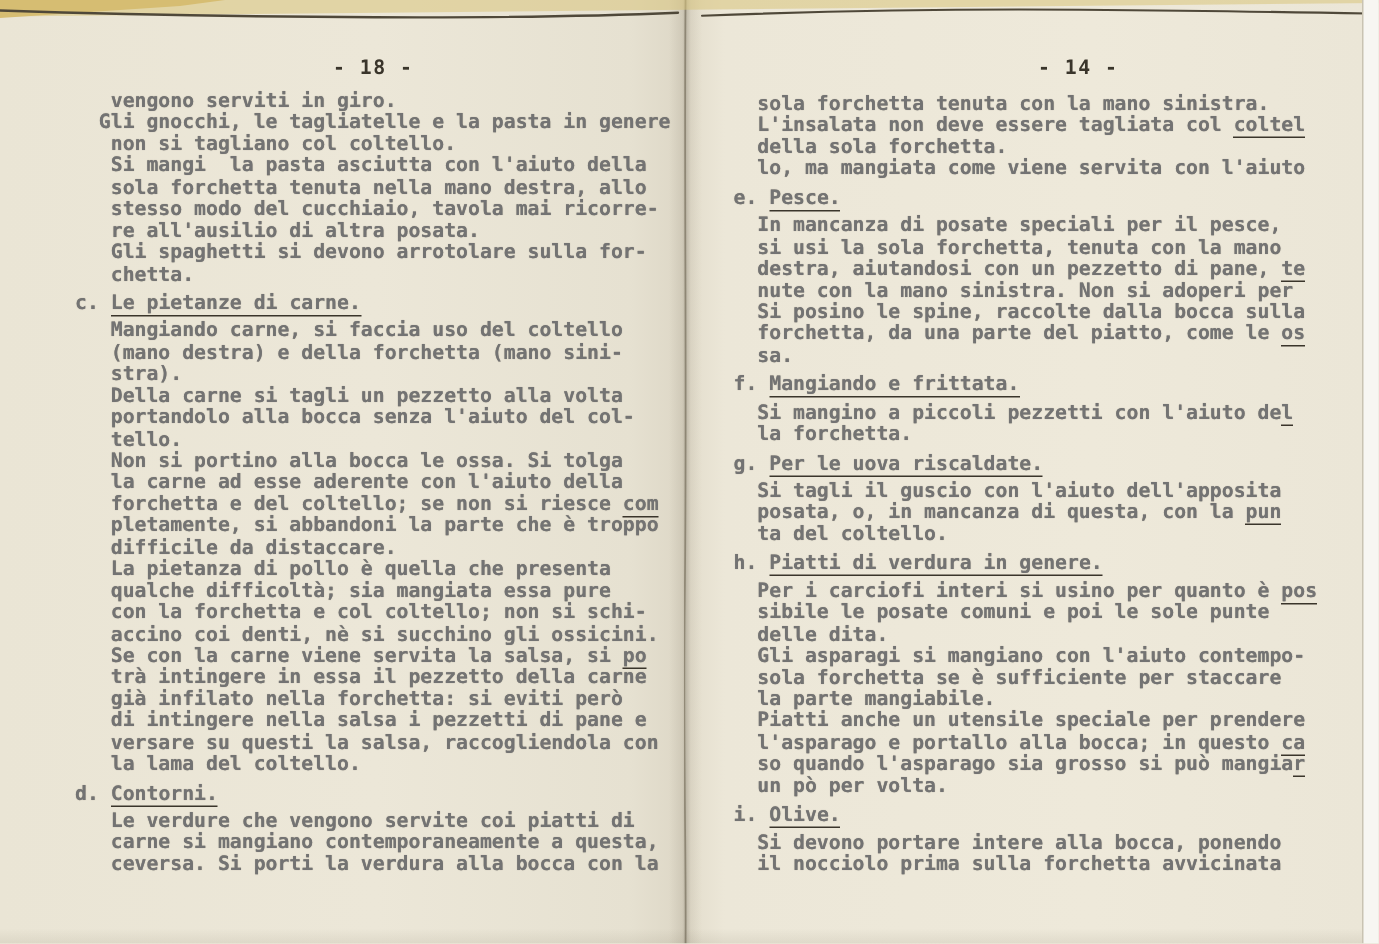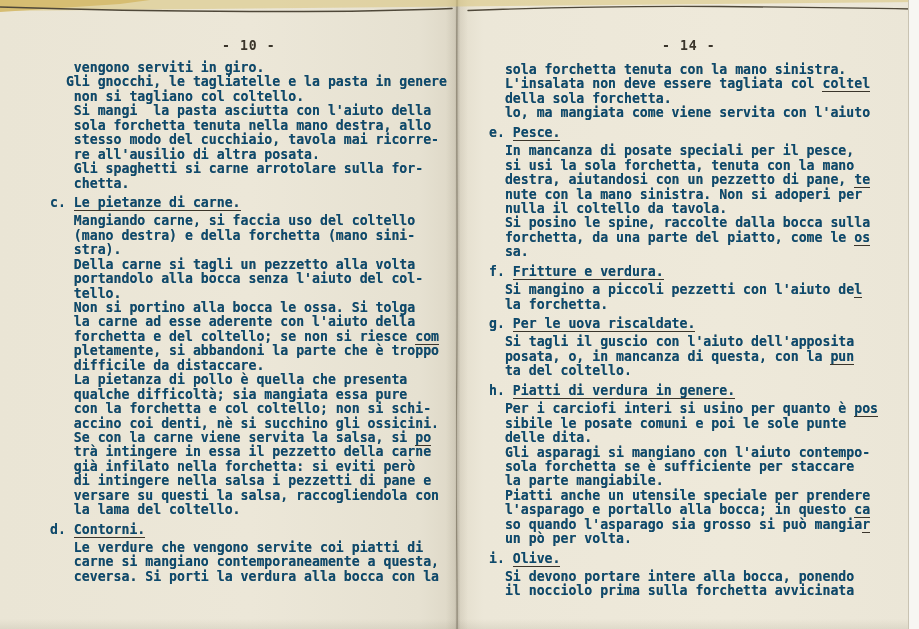--- a/index.html
+++ b/index.html
@@ -37,24 +37,24 @@
     position:absolute;left:0;right:11px;bottom:0;height:10px;
     background:linear-gradient(180deg,rgba(100,92,70,0) 0%,rgba(100,92,70,0.10) 100%);
   }
   
   .pagenum{
     position:absolute;top:38px;
     font-size:13.2px;font-weight:700;color:#3a352b;
     letter-spacing:1px;white-space:pre;
   }
   .pagenum-left{left:222px;}
-  .pagenum-right{left:662px;}
+  .pagenum-right{left:692px;}
   .text-block{
     position:absolute;
-    font-size:13.2px;font-weight:700;color:#0c4a6e;
+    font-size:13.2px;font-weight:700;color:#737373;
     text-shadow:0 0 0.5px rgba(58,53,43,0.55);
   }
   .text-left{left:50px;top:61px;width:400px;}
   .text-right{left:489px;top:63px;width:420px;}
   .line{white-space:pre;height:14.45px;line-height:14.3px;}
   .heading-line{margin-top:5px;margin-bottom:4px;}
   .u{border-bottom:1.4px solid #3a352b;}
 </style>
 </head>
 <body>
@@ -72,32 +72,32 @@
   <svg class="top-edge" width="919" height="22" viewBox="0 0 919 22" preserveAspectRatio="none">
     <path d="M0,0 L919,0 L919,2 L0,11 Z" fill="#d9c47c" opacity="0.55"></path>
     <path d="M0,0 L150,0 L120,4 L0,12 Z" fill="#d6bd72"></path>
     <path d="M0,7 Q120,11 250,11.5 Q370,12 452,8.5" stroke="#4f4839" stroke-width="1.6" fill="none" stroke-linecap="round"></path>
     <path d="M468,10.5 Q600,5.5 720,6.5 Q830,7.5 912,9" stroke="#4f4839" stroke-width="1.4" fill="none" stroke-linecap="round"></path>
   </svg>
 
   <div class="scanner-strip"></div>
   <div class="bottom-shade"></div>
 
-  <div class="pagenum pagenum-left">- 10 -</div>
+  <div class="pagenum pagenum-left">- 18 -</div>
   <div class="pagenum pagenum-right">- 14 -</div>
 
   <div class="text-block text-left">
       <div class="line"><span>   vengono serviti in giro.</span></div>
       <div class="line"><span>  Gli gnocchi, le tagliatelle e la pasta in genere</span></div>
       <div class="line"><span>   non si tagliano col coltello.</span></div>
       <div class="line"><span>   Si mangi  la pasta asciutta con l'aiuto della</span></div>
       <div class="line"><span>   sola forchetta tenuta nella mano destra, allo</span></div>
       <div class="line"><span>   stesso modo del cucchiaio, tavola mai ricorre-</span></div>
       <div class="line"><span>   re all'ausilio di altra posata.</span></div>
-      <div class="line"><span>   Gli spaghetti si carne arrotolare sulla for-</span></div>
+      <div class="line"><span>   Gli spaghetti si devono arrotolare sulla for-</span></div>
       <div class="line"><span>   chetta.</span></div>
       <div class="line heading-line"><span>c. </span><span class="u">Le pietanze di carne.</span></div>
       <div class="line"><span>   Mangiando carne, si faccia uso del coltello</span></div>
       <div class="line"><span>   (mano destra) e della forchetta (mano sini-</span></div>
       <div class="line"><span>   stra).</span></div>
       <div class="line"><span>   Della carne si tagli un pezzetto alla volta</span></div>
       <div class="line"><span>   portandolo alla bocca senza l'aiuto del col-</span></div>
       <div class="line"><span>   tello.</span></div>
       <div class="line"><span>   Non si portino alla bocca le ossa. Si tolga</span></div>
       <div class="line"><span>   la carne ad esse aderente con l'aiuto della</span></div>
@@ -122,25 +122,24 @@
   <div class="text-block text-right">
       <div class="line"><span>  sola forchetta tenuta con la mano sinistra.</span></div>
       <div class="line"><span>  L'insalata non deve essere tagliata col </span><span class="u">coltel</span></div>
       <div class="line"><span>  della sola forchetta.</span></div>
       <div class="line"><span>  lo, ma mangiata come viene servita con l'aiuto</span></div>
       <div class="line heading-line"><span>e. </span><span class="u">Pesce.</span></div>
       <div class="line"><span>  In mancanza di posate speciali per il pesce,</span></div>
       <div class="line"><span>  si usi la sola forchetta, tenuta con la mano</span></div>
       <div class="line"><span>  destra, aiutandosi con un pezzetto di pane, </span><span class="u">te</span></div>
       <div class="line"><span>  nute con la mano sinistra. Non si adoperi per</span></div>
-      <div class="line"><span>  nulla il coltello da tavola.</span></div>
       <div class="line"><span>  Si posino le spine, raccolte dalla bocca sulla</span></div>
       <div class="line"><span>  forchetta, da una parte del piatto, come le </span><span class="u">os</span></div>
       <div class="line"><span>  sa.</span></div>
-      <div class="line heading-line"><span>f. </span><span class="u">Fritture e verdura.</span></div>
+      <div class="line heading-line"><span>f. </span><span class="u">Mangiando e frittata.</span></div>
       <div class="line"><span>  Si mangino a piccoli pezzetti con l'aiuto de</span><span class="u">l</span></div>
       <div class="line"><span>  la forchetta.</span></div>
       <div class="line heading-line"><span>g. </span><span class="u">Per le uova riscaldate.</span></div>
       <div class="line"><span>  Si tagli il guscio con l'aiuto dell'apposita</span></div>
       <div class="line"><span>  posata, o, in mancanza di questa, con la </span><span class="u">pun</span></div>
       <div class="line"><span>  ta del coltello.</span></div>
       <div class="line heading-line"><span>h. </span><span class="u">Piatti di verdura in genere.</span></div>
       <div class="line"><span>  Per i carciofi interi si usino per quanto è </span><span class="u">pos</span></div>
       <div class="line"><span>  sibile le posate comuni e poi le sole punte</span></div>
       <div class="line"><span>  delle dita.</span></div>

